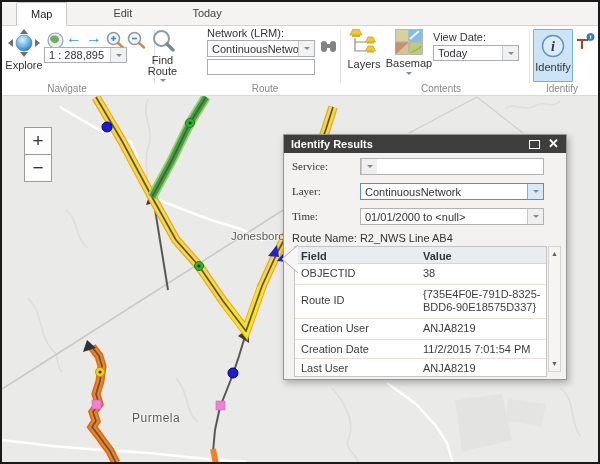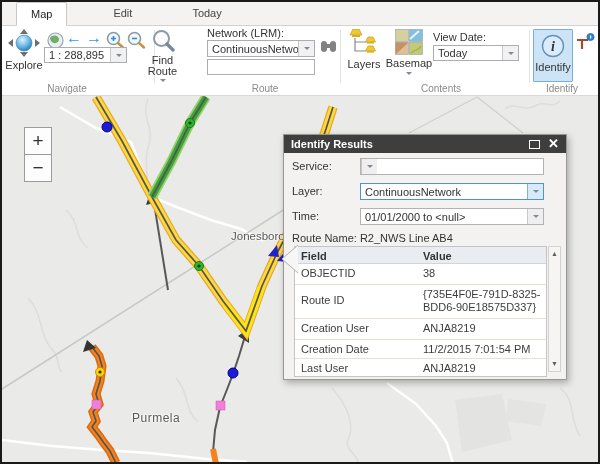--- a/index.html
+++ b/index.html
@@ -31,21 +31,21 @@
   .zoomctl{position:absolute;left:22px;top:31px;width:28px;}
   .zbtn{width:28px;height:28px;box-sizing:border-box;background:#fdfdfd;border:1px solid #9b9b9b;font-size:19px;color:#333;text-align:center;line-height:25px;cursor:pointer;}
   .zbtn+.zbtn{margin-top:-1px;}
 
   
   .panel{position:absolute;left:281px;top:38px;width:284px;height:246px;background:#f3f2f1;border:1px solid #979797;box-sizing:border-box;box-shadow:2px 3px 7px rgba(0,0,0,.28);z-index:20;}
   .ptitle{height:18px;background:var(--panel-titlebar);color:#fff;font-size:11px;font-weight:bold;line-height:18px;padding-left:7px;position:relative;}
   .ptitle .maxi{position:absolute;right:26px;top:5px;width:9px;height:7px;border:1.5px solid #fff;}
   .ptitle .closei{position:absolute;right:7px;top:0;font-size:13px;font-weight:bold;line-height:18px;color:#fff;}
   .pbody{position:absolute;left:0;right:0;top:18px;bottom:0;}
-  .prow-label{position:absolute;left:8px;font-size:11px;color:#333;line-height:17px;}
+  .prow-label{position:absolute;left:8px;font-size:11px;color:#333;line-height:17px;font-family:Liberation Serif, serif;}
   .dd{position:absolute;left:76px;width:184px;height:17px;background:#fff;border:1px solid #b2b2b2;box-sizing:border-box;display:flex;align-items:center;}
   .dd .val{flex:1;padding-left:4px;font-size:11px;color:#333;white-space:nowrap;overflow:hidden;}
   .dd .caretbox{width:15px;align-self:stretch;background:#efefef;border-left:1px solid #c8c8c8;display:flex;align-items:center;justify-content:center;}
   .dd.hl{border:1px solid #4f94cd;}
   .dd.hl .caretbox{background:#d8eafa;border-left:1px solid #7fb2d9;}
   .routename{position:absolute;left:8px;top:79px;font-size:11px;color:#333;}
   .ptable{position:absolute;left:10px;top:93px;width:253px;background:#fff;border:1px solid #c4c4c4;box-sizing:border-box;font-size:11px;color:#3c3c3c;}
   .trow{display:flex;border-bottom:1px solid #e6e0d9;background:#fff;}
   .trow:last-child{border-bottom:none;}
   .thead{background:#e9edf2;border-bottom:1px solid #cfd6dd;font-weight:bold;color:#333;}

